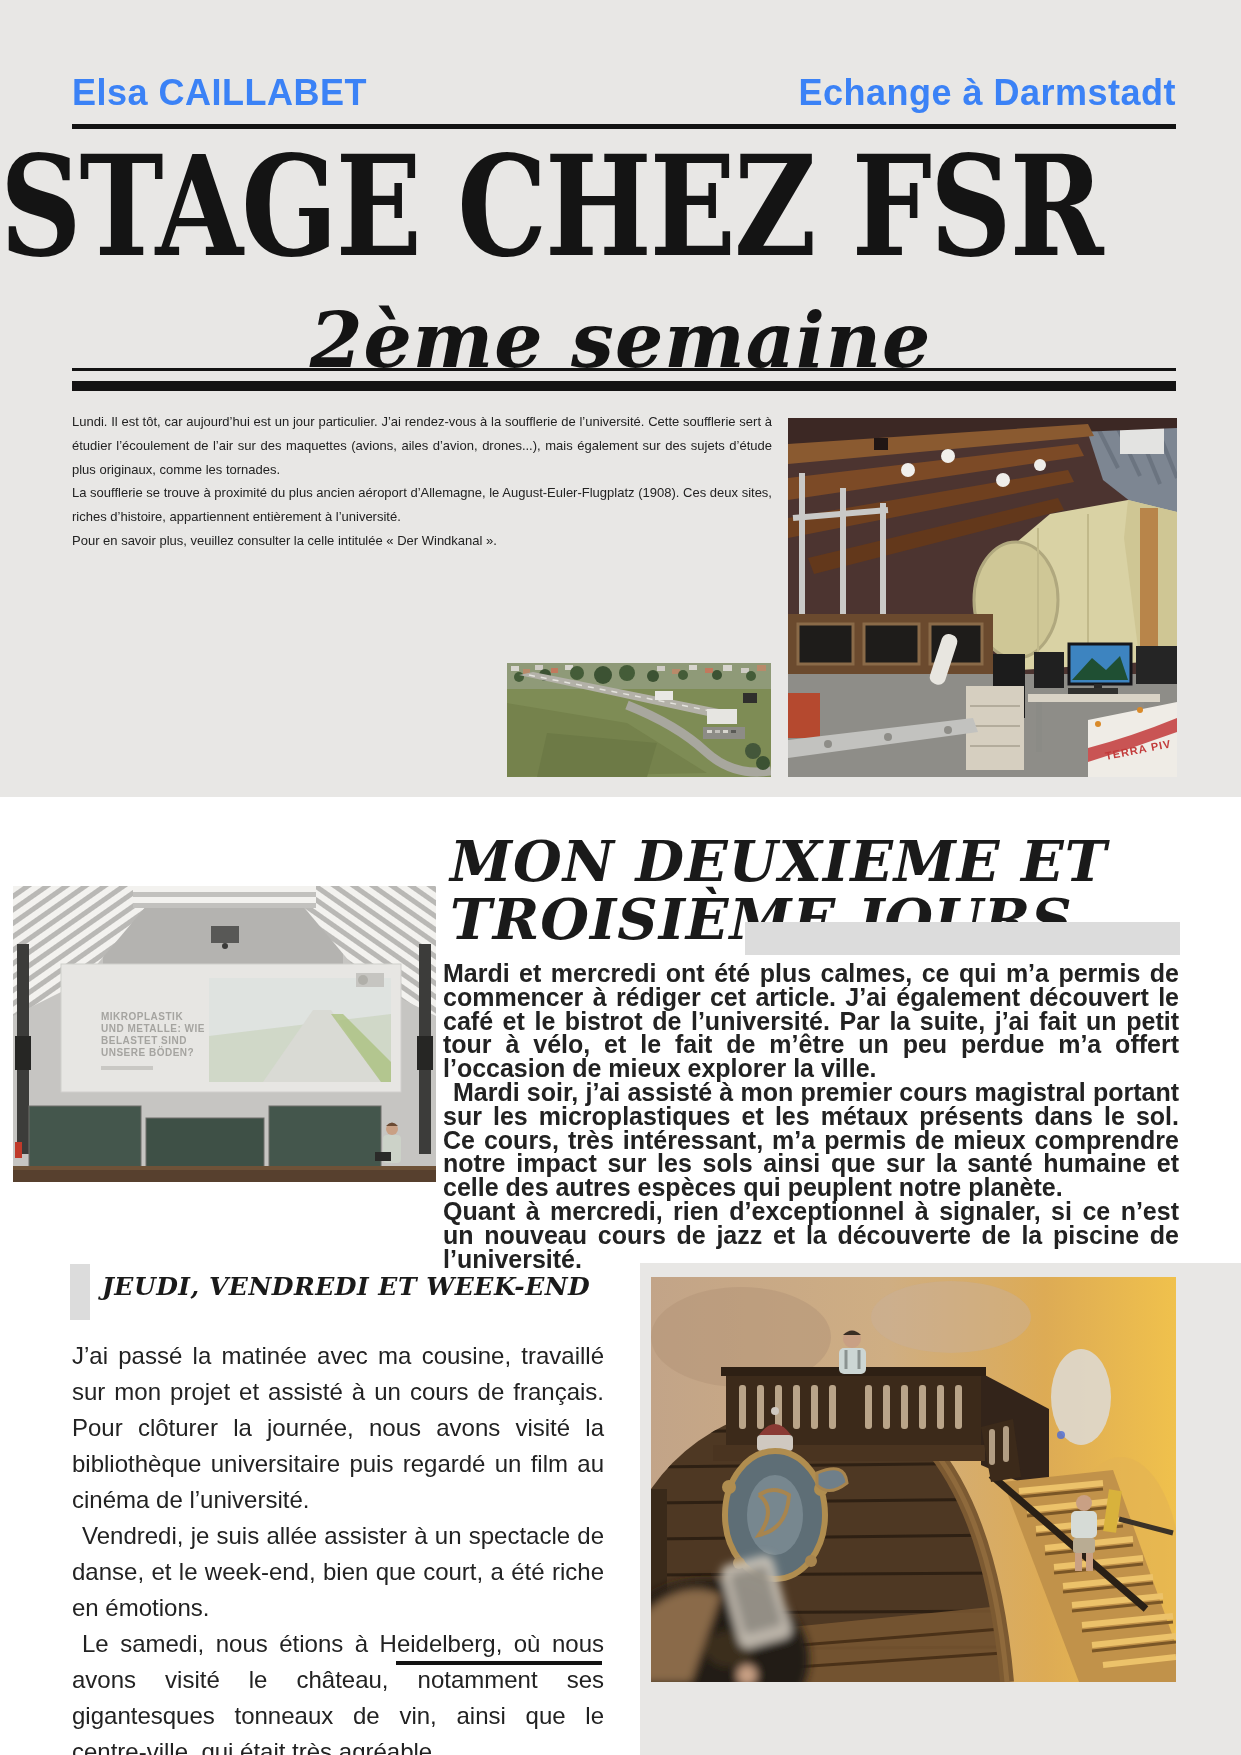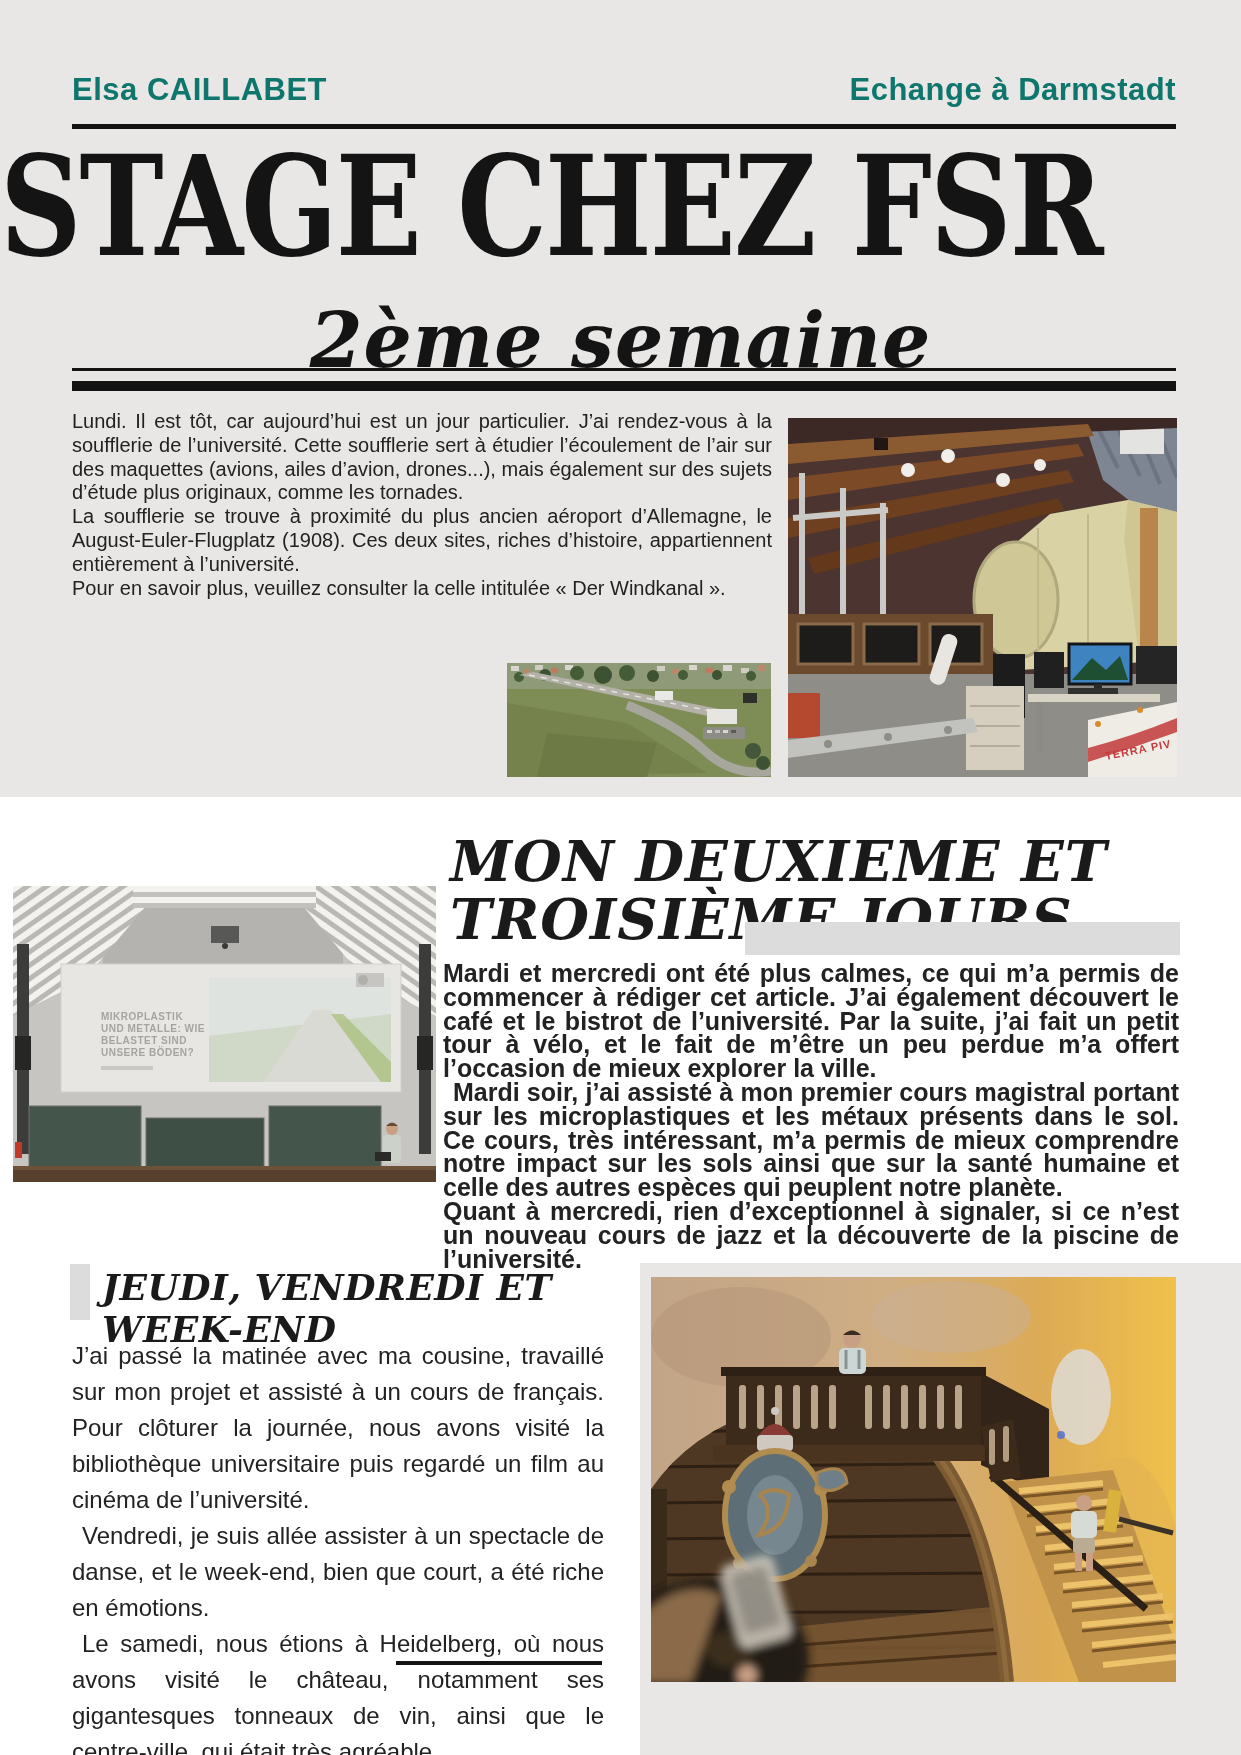--- a/index.html
+++ b/index.html
@@ -1,43 +1,43 @@
 <!DOCTYPE html>
 <html><head>
 <meta charset="utf-8">
 <style>
   html,body{margin:0;padding:0;background:#9a9a9a;}
   #page{position:relative;width:1241px;height:1755px;background:#ffffff;overflow:hidden;
         font-family:"Liberation Sans",sans-serif;color:#1c1c1c;}
   .abs{position:absolute;}
   
   #top-band{left:0;top:0;width:1241px;height:797px;background:#e8e7e5;}
-  .hdr{top:72px;font-size:31px;font-weight:800;letter-spacing:.5px;color:#0f766e;}
+  .hdr{top:72px;font-size:36px;font-weight:800;letter-spacing:.5px;color:#3b82f6;}
   #rule1{left:72px;top:124px;width:1104px;height:5px;background:#131313;}
   #title-wrap{left:0;top:138px;width:998px;}
   #title-wrap .t{display:inline-block;font-family:"DejaVu Serif","Liberation Serif",serif;
       font-weight:700;font-size:113px;line-height:1;letter-spacing:-2px;color:#141414;
       transform:scaleY(1.22);transform-origin:center top;white-space:nowrap;}
   #subtitle{left:0;top:263px;width:1241px;text-align:center;
       font-family:"DejaVu Serif","Liberation Serif",serif;font-style:italic;font-weight:700;
       font-size:76px;line-height:1;letter-spacing:1px;color:#141414;margin-top:40px;}
   #rule2a{left:72px;top:368px;width:1104px;height:3px;background:#131313;}
   #rule2b{left:72px;top:381px;width:1104px;height:10px;background:#131313;}
-  .body-txt{font-size:20px;line-height:23.8px;text-align:justify;color:#222;}
+  .body-txt{font-size:13px;line-height:23.8px;text-align:justify;color:#222;}
   .body-txt p{margin:0;}
   #intro-col{left:72px;top:410px;width:700px;}
   
   .sec-head{font-family:"DejaVu Serif","Liberation Serif",serif;font-style:italic;font-weight:700;color:#1a1a1a;}
   #sec2-head{left:450px;top:832px;width:740px;font-size:56px;line-height:58px;letter-spacing:1px;}
   #sec2-bar{left:745px;top:922px;width:435px;height:33px;background:#dcdcdc;}
   #sec2-col{left:443px;top:962px;width:736px;}
   #sec2-col{font-size:25px;line-height:23.8px;font-weight:bold;}
   
   #sec3-accent{left:70px;top:1264px;width:20px;height:56px;background:#dcdcdc;}
-  #sec3-head{left:102px;top:1266px;width:560px;font-size:36px;line-height:42px;letter-spacing:.5px;}
+  #sec3-head{left:102px;top:1266px;width:560px;font-size:25px;line-height:42px;letter-spacing:.5px;}
   #sec3-col{left:72px;top:1338px;width:532px;font-size:24px;line-height:36px;}
   .ind1{text-indent:10px;}
   #side-panel{left:640px;top:1263px;width:601px;height:492px;background:#e8e7e5;}
   #bottom-rule{left:396px;top:1661px;width:206px;height:4px;background:#131313;}
   .photo{display:block;}
   svg{display:block;}
 </style>
 </head>
 <body>
 

